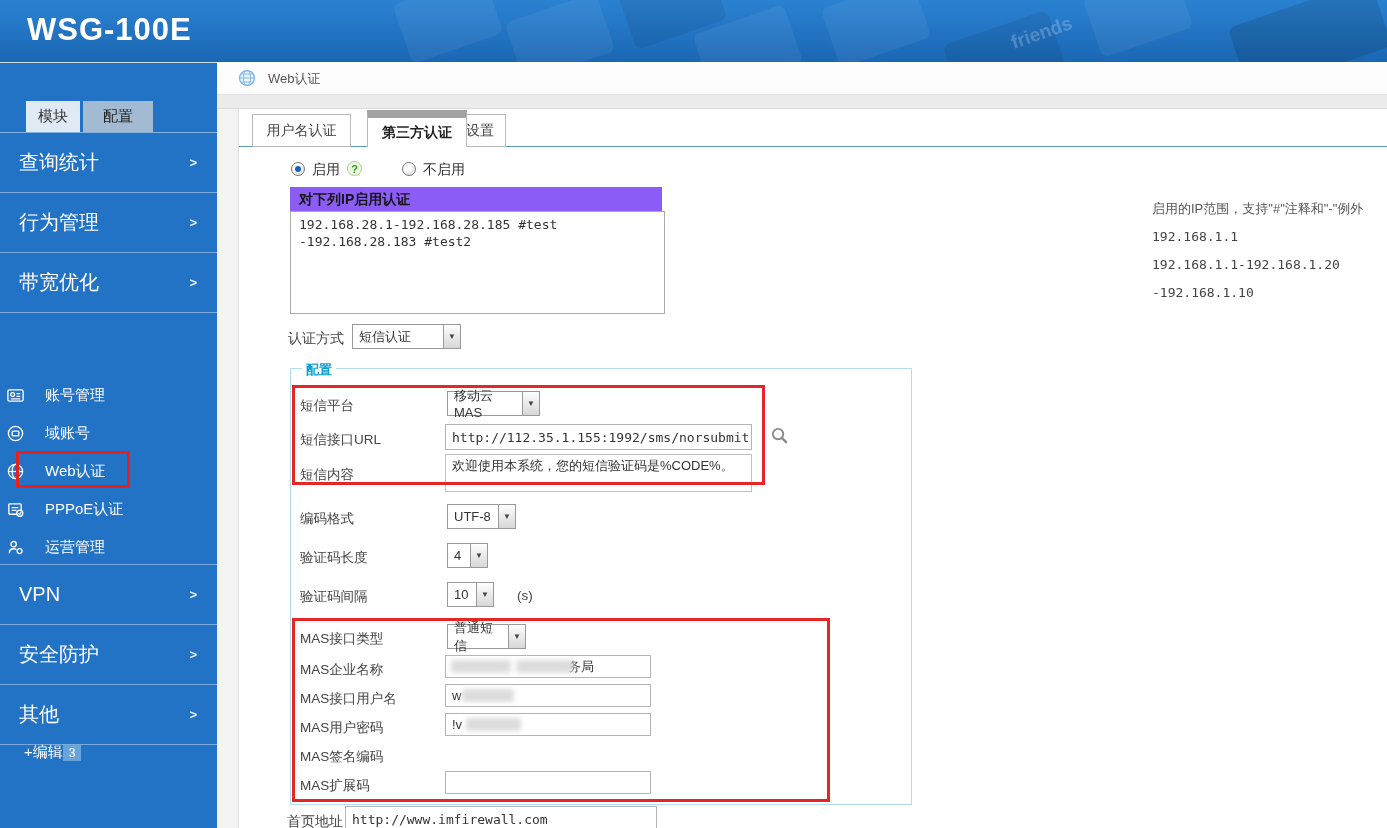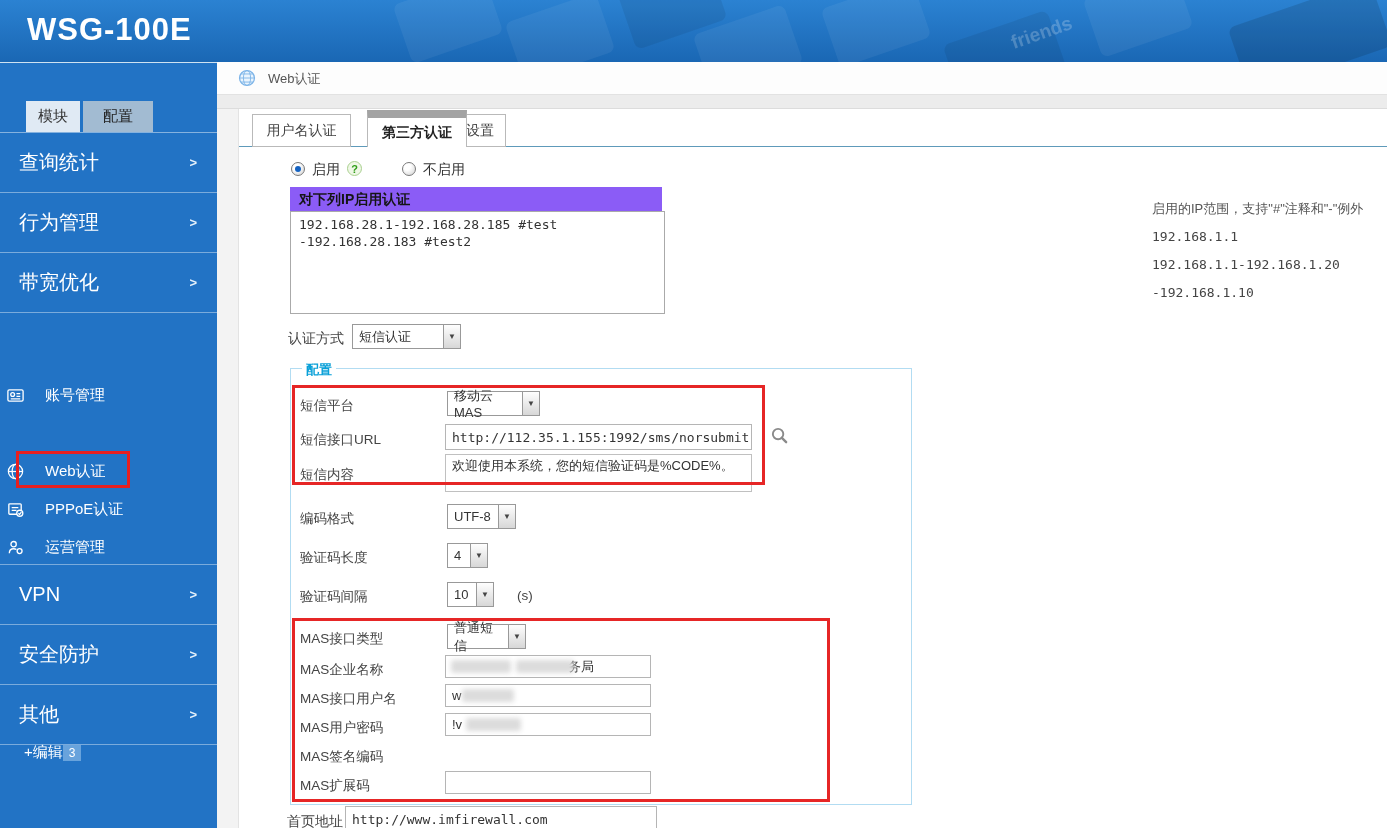--- a/index.html
+++ b/index.html
@@ -161,20 +161,27 @@
     </div>
 
     <div class="sub-item" style="top:314px;">
       <svg width="19" height="19" viewBox="0 0 20 20" fill="none" stroke="#fff" stroke-width="1.4">
           <rect x="2" y="4" width="16" height="12" rx="1.5"></rect>
           <circle cx="7" cy="9" r="2"></circle>
           <path d="M11 8h4 M11 11h4 M5 13.5h10"></path>
         </svg>
       <span>账号管理</span>
     </div>
+    <div class="sub-item" style="top:352px;">
+      <svg width="19" height="19" viewBox="0 0 20 20" fill="none" stroke="#fff" stroke-width="1.4">
+          <circle cx="10" cy="10" r="7.5"></circle>
+          <rect x="6.5" y="7.5" width="7" height="5" rx="1"></rect>
+        </svg>
+      <span>域账号</span>
+    </div>
     <div class="sub-item" style="top:390px;">
       <svg width="19" height="19" viewBox="0 0 20 20" fill="none" stroke="#fff" stroke-width="1.3">
           <circle cx="10" cy="10" r="7.5"></circle>
           <ellipse cx="10" cy="10" rx="3.5" ry="7.5"></ellipse>
           <path d="M2.5 10h15"></path>
         </svg>
       <span>Web认证</span>
     </div>
     <div class="sub-item" style="top:428px;">
       <svg width="19" height="19" viewBox="0 0 20 20" fill="none" stroke="#fff" stroke-width="1.4">

